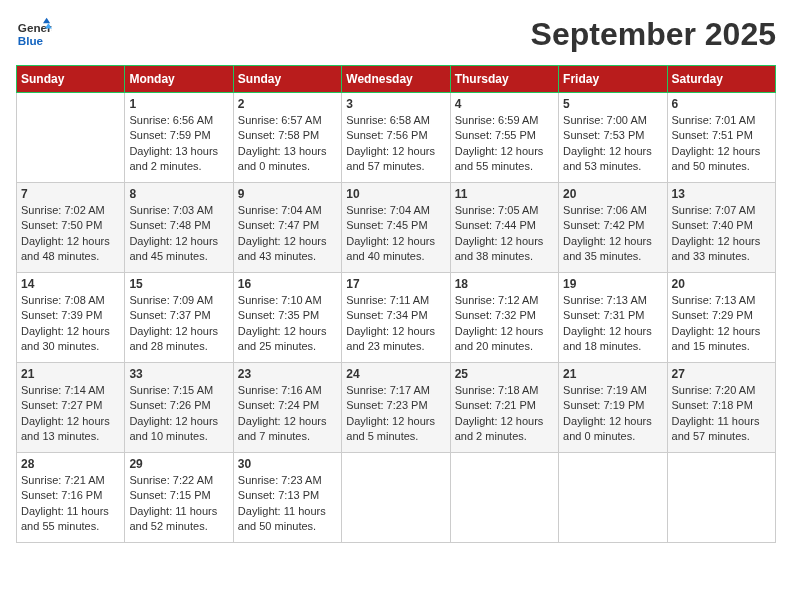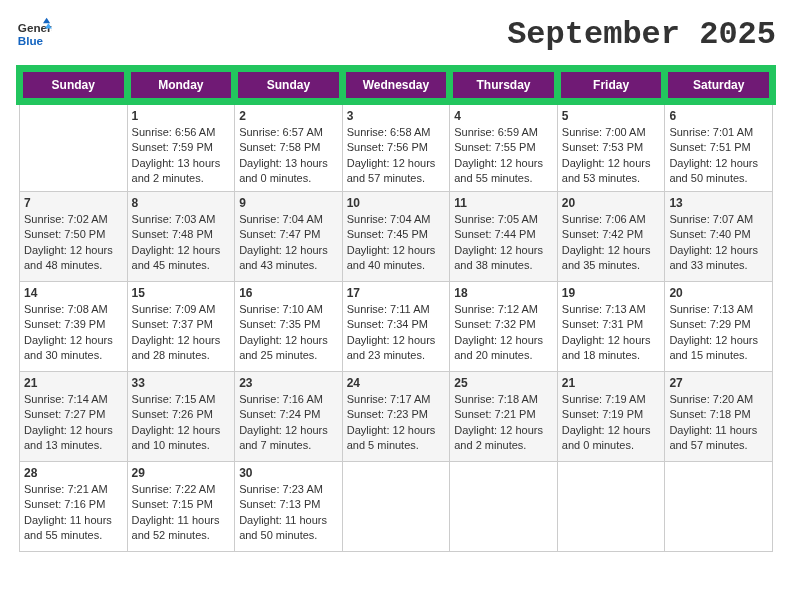--- a/index.html
+++ b/index.html
@@ -20,44 +20,43 @@
       display: flex;
       align-items: center;
       gap: 4px;
     }
     .logo-icon {
       width: 36px;
       height: 36px;
     }
     .title-block {
       text-align: center;
-      font-family: Liberation Mono, monospace;
     }
     .month-title {
       font-size: 32px;
       font-weight: bold;
       color: #333;
     }
     .location {
       font-size: 14px;
       color: #555;
     }
     table {
       width: 100%;
       border-collapse: collapse;
       font-size: 10px;
     }
     thead tr th {
-      background: #701a75;
+      background: #b91c1c;
       color: #fff;
       padding: 6px 4px;
-      text-align: center;
+      text-align: left;
       font-size: 12px;
       font-weight: bold;
-      border: 7px solid #22c55e;
+      border: 1px solid #22c55e;
     }
     tbody tr td {
       border: 1px solid #ccc;
       vertical-align: top;
       padding: 4px 4px;
       width: calc(100% / 7);
       min-height: 80px;
       height: 90px;
     }
     .day-num {

